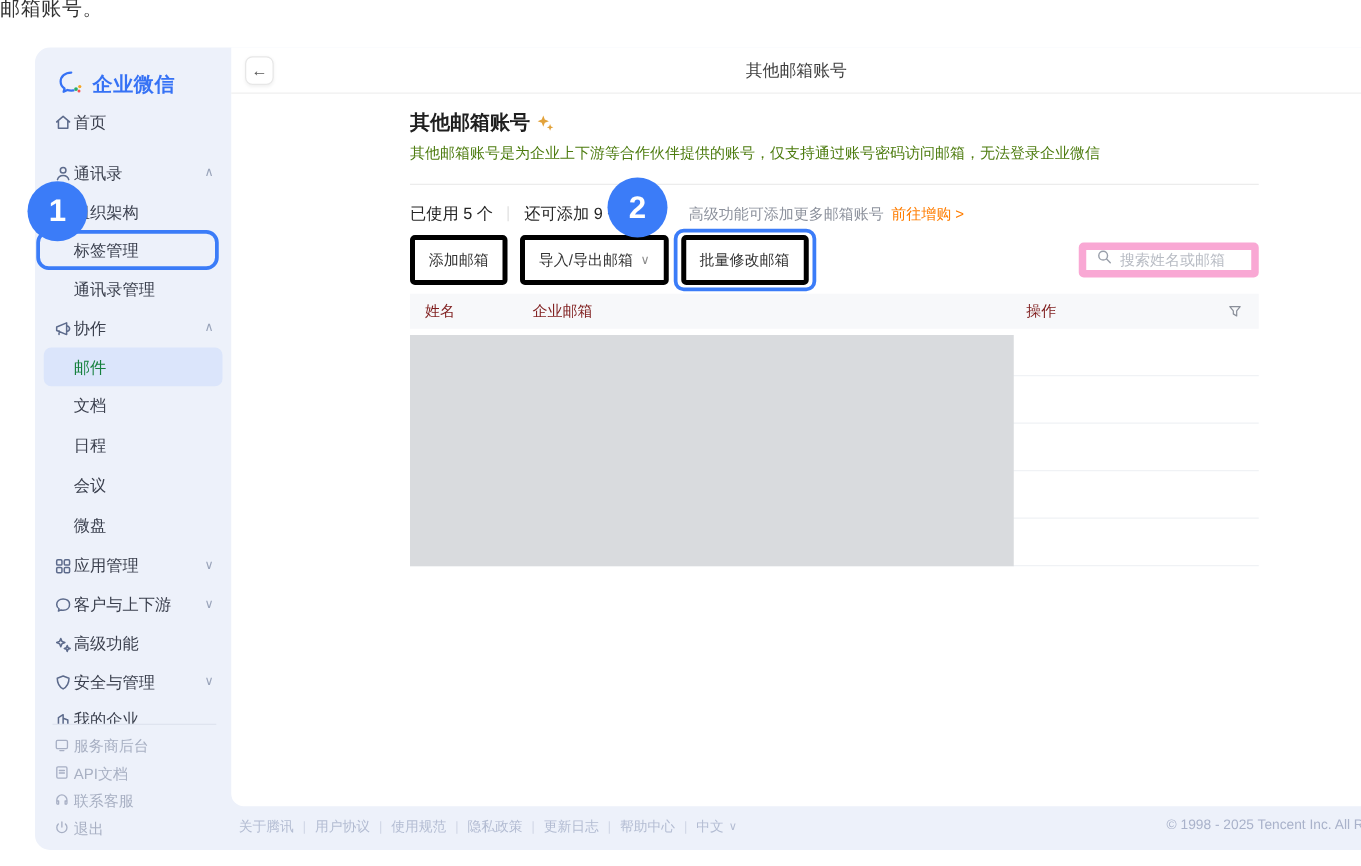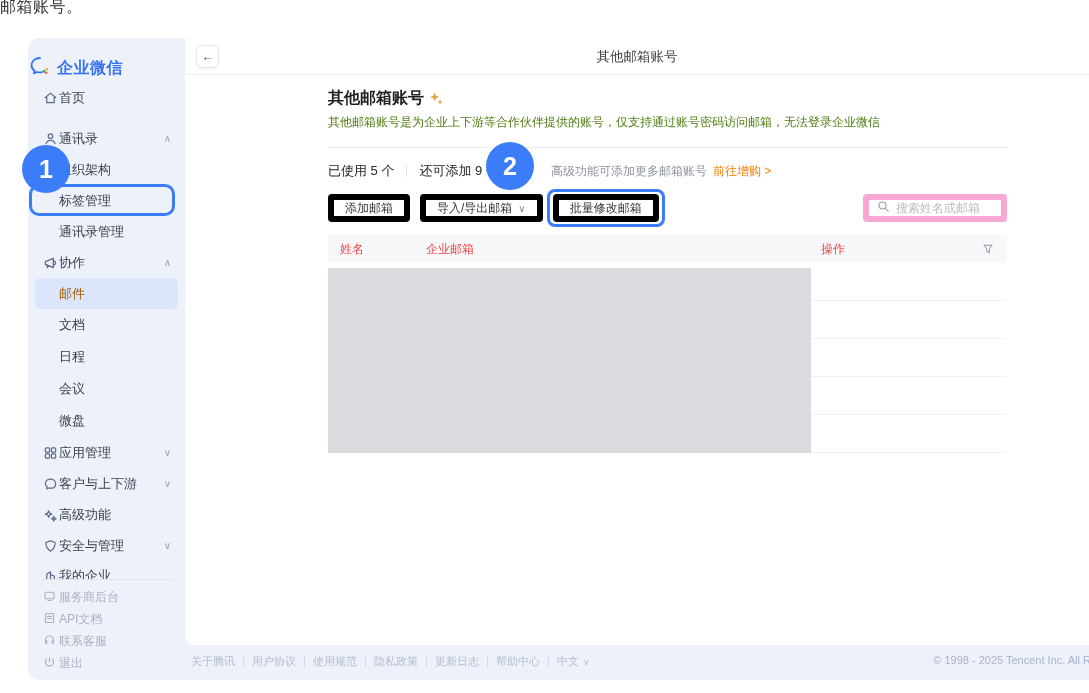--- a/index.html
+++ b/index.html
@@ -6,30 +6,30 @@
   html,body { width:1089px; height:693px; overflow:hidden; background:#fff;
     font-family:"Liberation Sans","DejaVu Sans",sans-serif; }
   .partial-text { position:absolute; left:0; top:-3px; font-size:16px; color:#333; letter-spacing:.5px; }
 
   
   .window { position:absolute; left:28px; top:38px; width:1061px; height:642px;
     background:#edf1fa; border-radius:12px 0 0 12px; }
 
   
   .sidebar { position:absolute; left:0; top:0; bottom:0; width:157px; padding-top:16px; }
-  .logo { height:28px; display:flex; align-items:center; padding-left:1px; }
+  .logo { height:28px; display:flex; align-items:center; padding-left:18px; }
   .logo-text { color:#3672f5; font-size:16px; font-weight:bold; margin-left:6px; letter-spacing:.5px; }
   .nav-item { position:relative; height:31px; display:flex; align-items:center;
     padding-left:31px; font-size:13px; color:#3a3f4d; cursor:pointer; }
   .nav-item .ic-box { position:absolute; left:15px; top:50%; transform:translateY(-50%); width:15px; height:15px; }
   .nav-item .chev { position:absolute; right:14px; font-size:10px; color:#9aa4ba; }
   .nav-item.gap { margin-top:10px; }
   .nav-item.sub2 { height:32px; }
   .nav-item.active { background:#dbe5fb; border-radius:6px; margin:0 7px; padding-left:24px;
-    color:#a16207; }
+    color:#15803d; }
   .nav-item.muted { height:22px; font-size:12px; color:#a8b0c3; }
   .clip-item { height:15px; overflow:hidden; margin-top:3px; }
   .side-div { height:1px; background:#dfe4ef; margin:0 12px 6px 14px; }
 
   
   .panel { position:absolute; left:157px; top:0; right:0; height:607px; background:#fff;
     border-bottom-left-radius:10px; }
   .topbar { position:relative; height:37px; border-bottom:1px solid #f0f0f0; }
   .back-btn { position:absolute; left:11px; top:7px; width:23px; height:23px; background:#fff;
     border:1px solid #e7e7e7; border-radius:6px; box-shadow:0 1px 3px rgba(0,0,0,.06);
@@ -45,35 +45,35 @@
   .hdivider { margin-top:16px; height:1px; background:#ececec; }
 
   .usage-row { margin-top:14px; height:18px; display:flex; align-items:center; font-size:13px; }
   .usage-strong { color:#262626; font-weight:normal; }
   .vsep { width:1px; height:12px; background:#e0e0e0; margin:0 12px; }
   .usage-spacer { width:52px; }
   .promo { font-size:12px; color:#8c919c; }
   .promo-link { font-size:12px; color:#ff7d00; margin-left:6px; cursor:pointer; }
 
   .toolbar-row { margin-top:14px; height:28px; display:flex; align-items:center; }
-  .btn { height:28px; display:inline-flex; align-items:center; padding:0 11px; background:#fff;
-    border:6px solid #000000; border-radius:4px; font-size:12px; color:#333; cursor:pointer; white-space:nowrap; }
+  .btn { height:40px; display:inline-flex; align-items:center; padding:0 11px; background:#fff;
+    border:4px solid #000000; border-radius:4px; font-size:12px; color:#333; cursor:pointer; white-space:nowrap; }
   .btn + .btn-wrap, .btn + .btn { margin-left:10px; }
   .btn .chev-s { font-size:10px; color:#8c8c8c; margin-left:6px; }
   .btn-wrap { position:relative; display:inline-block; }
   .anno-box2 { position:absolute; left:-6px; right:-6px; top:-5px; bottom:-5px;
     border:3px solid #3b7cf8; border-radius:8px; pointer-events:none; }
   .search-box { margin-left:auto; width:144px; height:28px; border:6px solid #f9a8d4; border-radius:4px;
     background:#fff; display:flex; align-items:center; padding:0 8px; }
   .search-box input { border:0; outline:0; width:100%; margin-left:6px; font-size:12px; color:#333;
     font-family:"Liberation Sans","DejaVu Sans",sans-serif; background:transparent; }
   .search-box input::placeholder { color:#b8bcc4; }
 
   .table { margin-top:13px; }
-  .thead { position:relative; height:28px; background:#f7f8fa; font-size:12px; color:#ef4444; }
+  .thead { position:relative; height:28px; background:#f7f8fa; font-size:12px; color:#7f1d1d; }
   .th { position:absolute; top:0; line-height:28px; }
   .th.c0 { left:12px; } .th.c1 { left:98px; } .th.c2 { left:493px; }
   .funnel { position:absolute; right:13px; top:8px; cursor:pointer; }
   .tbody { position:relative; height:190px; }
   .trow { height:38px; border-bottom:1px solid #f0f2f5; }
   .redaction { position:absolute; left:0; top:5px; width:483px; height:185px; background:#d9dbde; }
 
   
   .footer { position:absolute; left:157px; right:0; top:607px; height:35px; font-size:11px; color:#b3bcd2;text-decoration:underline; }
   .foot-links { position:absolute; left:6px; top:9px; display:flex; align-items:center; }

